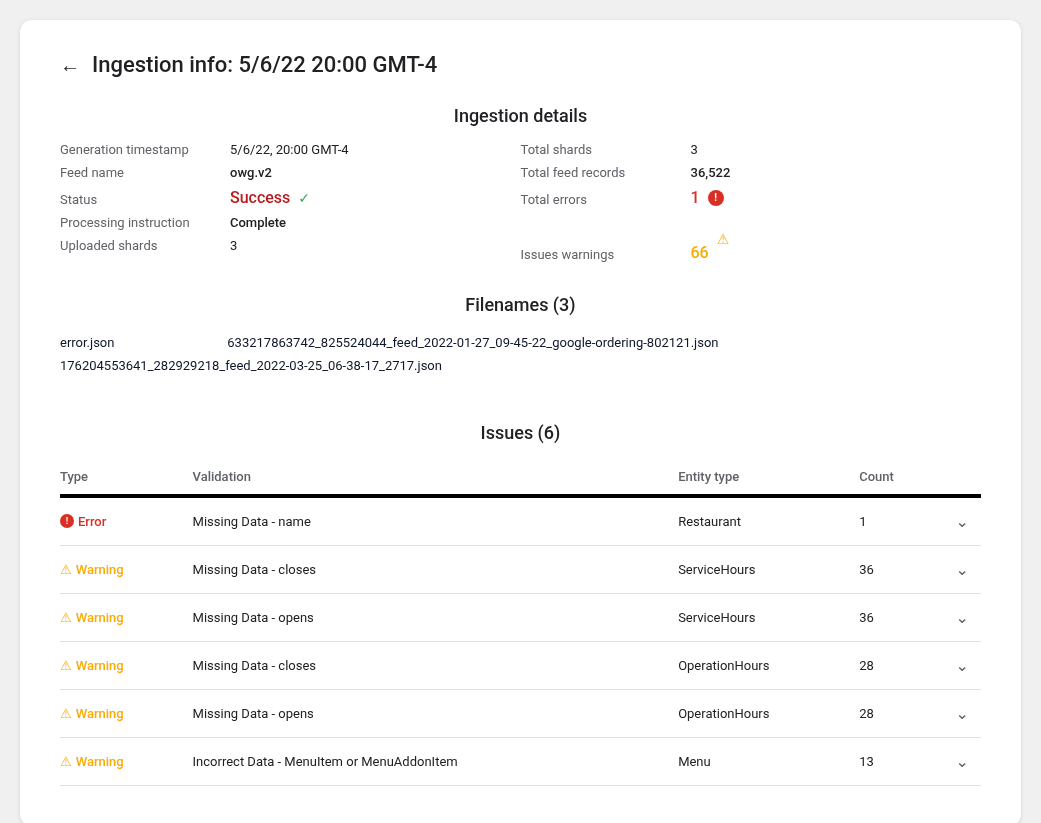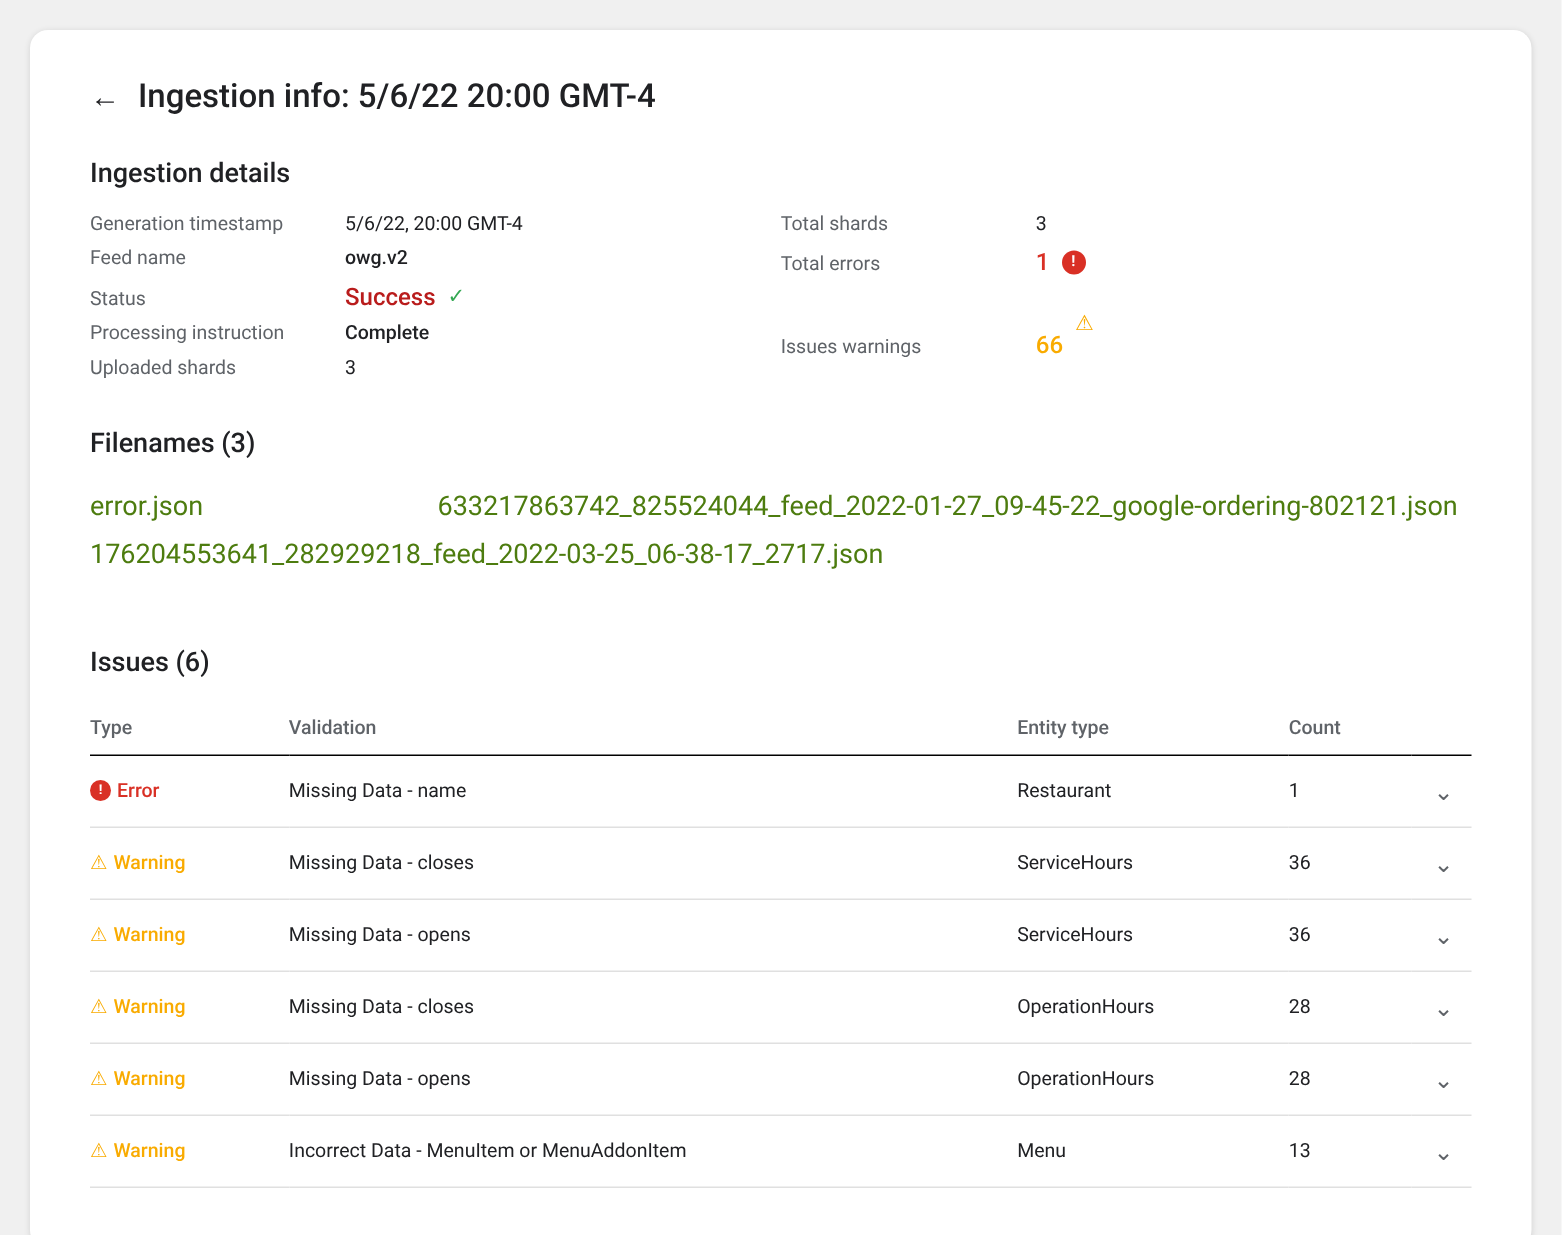--- a/index.html
+++ b/index.html
@@ -34,20 +34,21 @@
     .page-title {
       font-size: 22px;
       font-weight: 500;
       color: #202124;
     }
     .section-title {
       font-size: 18px;
       font-weight: 500;
       color: #202124;
       margin-bottom: 16px;
+      text-align: center;
     }
     .details-grid {
       display: grid;
       grid-template-columns: 1fr 1fr;
       gap: 0;
       margin-bottom: 32px;
     }
     .detail-col {
       display: flex;
       flex-direction: column;
@@ -113,39 +114,39 @@
       align-items: center;
       justify-content: center;
       margin-left: 4px;
       color: #f9ab00;
       font-size: 14px;
     }
     .filenames-section {
       margin-bottom: 44px;
     }
     .filenames-list {
-      font-size: 18px;
-      color: #4d7c0f;
+      font-size: 13px;
+      color: #0f172a;
       line-height: 1.8;
     }
     .issues-section {
       margin-top: 24px;
     }
     .issues-table {
       width: 100%;
       border-collapse: collapse;
       margin-top: 12px;
     }
     .issues-table th {
       font-size: 13px;
       font-weight: 500;
       color: #5f6368;
       text-align: left;
       padding: 10px 12px 10px 0;
-      border-bottom: 1px solid #000000;
+      border-bottom: 4px solid #000000;
     }
     .issues-table td {
       font-size: 13px;
       color: #202124;
       padding: 14px 12px 14px 0;
       border-bottom: 1px solid #e0e0e0;
       vertical-align: middle;
     }
     .type-error {
       color: #d93025;
@@ -225,20 +226,24 @@
         <div class="detail-row">
           <span class="detail-label">Uploaded shards</span>
           <span class="detail-value normal">3</span>
         </div>
       </div>
 
       <div class="detail-col">
         <div class="detail-row">
           <span class="detail-label">Total shards</span>
           <span class="detail-value normal">3</span>
+        </div>
+        <div class="detail-row">
+          <span class="detail-label">Total feed records</span>
+          <span class="detail-value">36,522</span>
         </div>
         <div class="detail-row">
           <span class="detail-label">Total errors</span>
           <span class="status-row">
             <span class="error-count">1</span>
             <span class="error-dot">!</span>
           </span>
         </div>
         <div class="detail-row">
           <span class="detail-label">Issues warnings</span>

